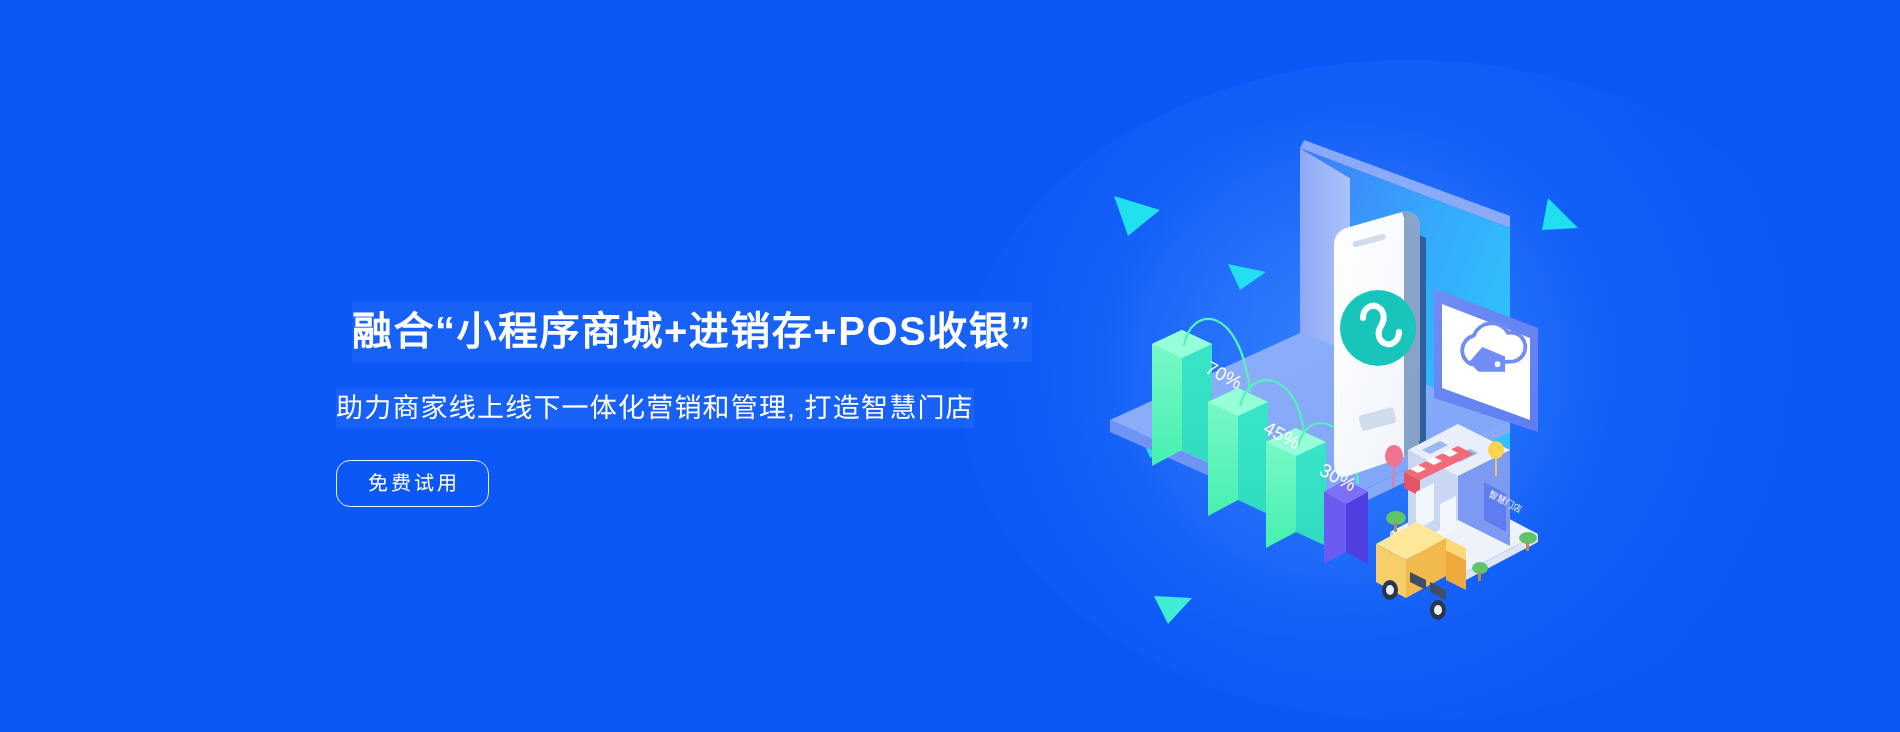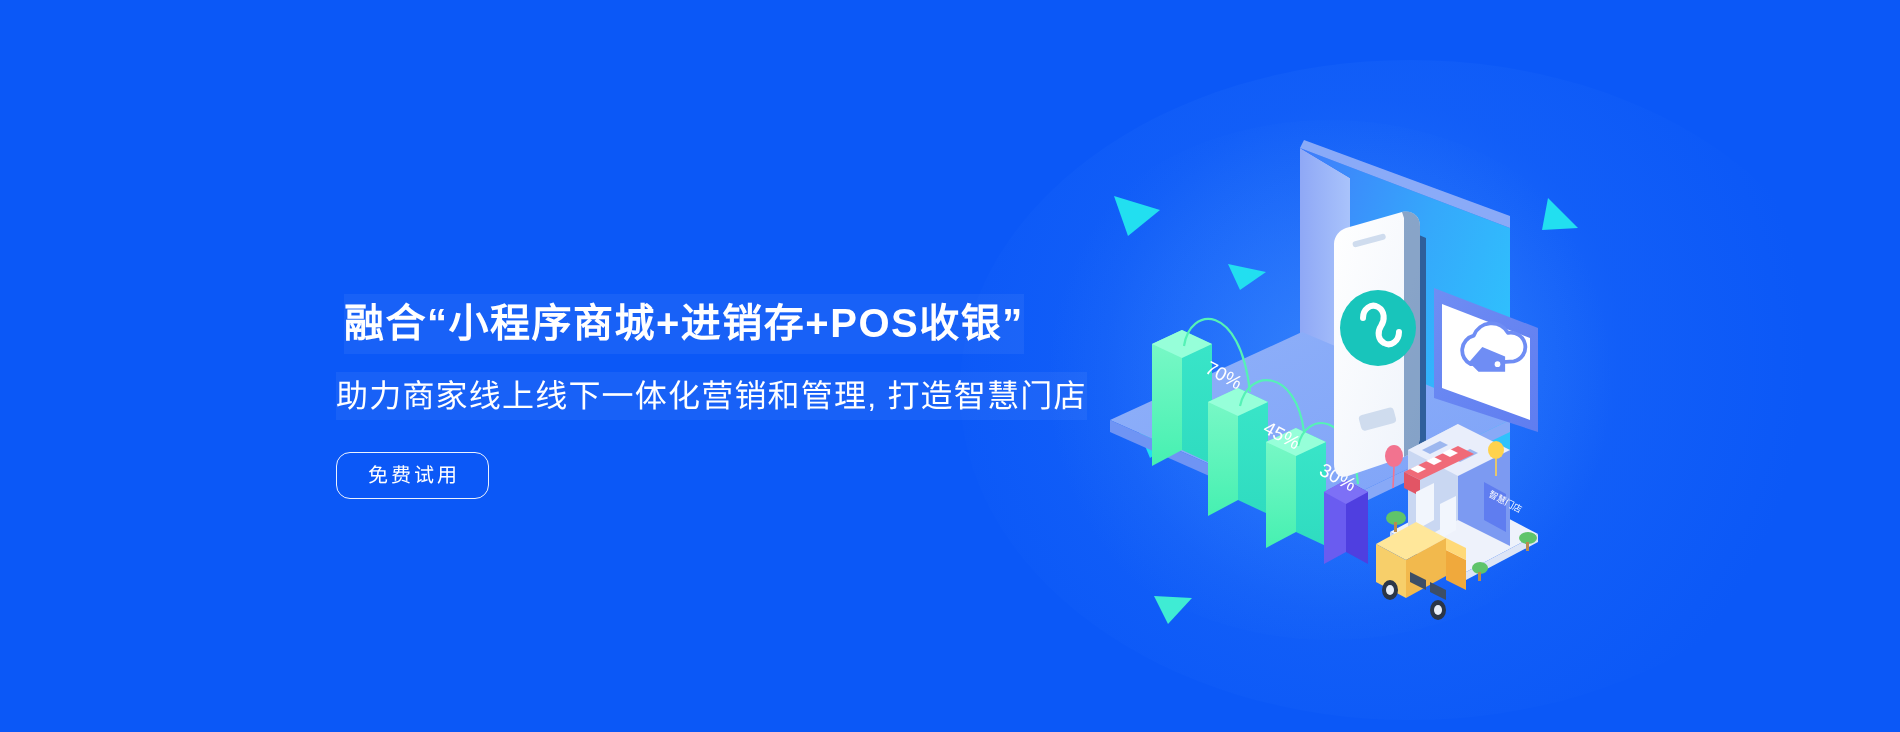--- a/index.html
+++ b/index.html
@@ -48,34 +48,34 @@
   }
 
   
   .copy {
     position: absolute;
     left: 336px;
     top: 286px;
     width: 760px;
   }
   .headline {
-    margin: 8px;
+    margin: 16px;
     font-size: 40px;
     font-weight: 700;
     color: #ffffff;
     letter-spacing: 1.5px;
     line-height: 1.42;
     white-space: nowrap;
     background: rgba(255,255,255,0.055);
     display: inline-block;
     padding: 1px 0 2px 0;
   }
   .subhead {
     margin: 10px 0 0 0;
-    font-size: 32px;
+    font-size: 27px;
     font-weight: 400;
     color: #ffffff;
     letter-spacing: 1.2px;
     line-height: 1.5;
     white-space: nowrap;
     background: rgba(255,255,255,0.055);
     display: inline-block;
   }
   .cta-wrap { margin-top: 32px; }
   .cta {

